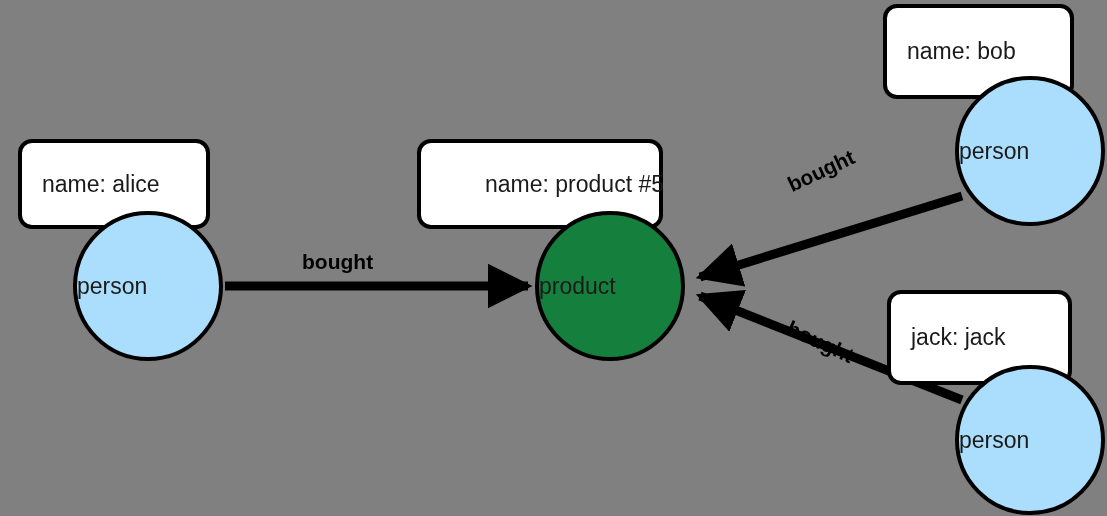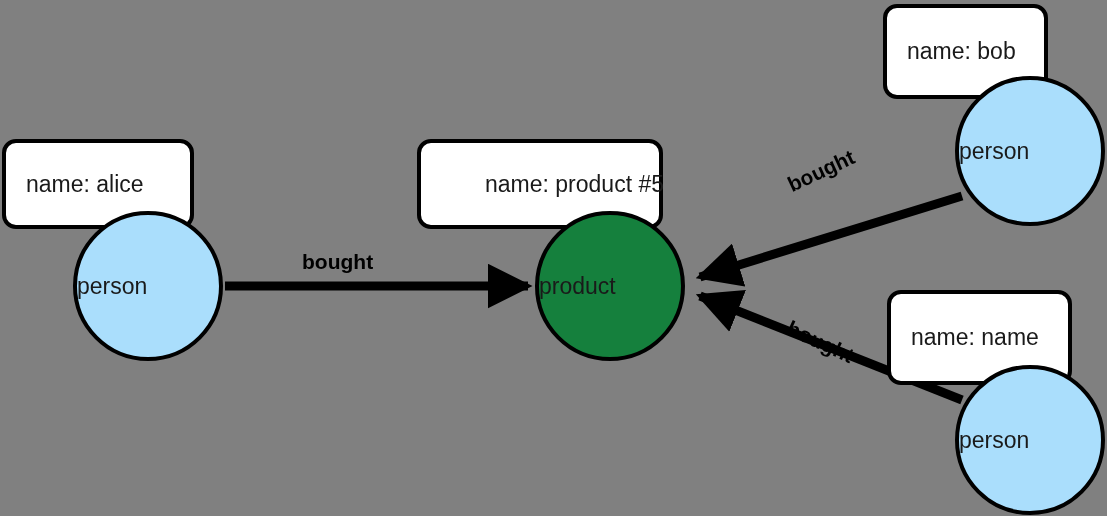--- a/index.html
+++ b/index.html
@@ -86,34 +86,34 @@
       </marker>
     </defs>
 
     <line x1="225" y1="286" x2="528" y2="286" stroke="#000000" stroke-width="9" marker-end="url(#arrow)"></line>
 
     <line x1="962" y1="196" x2="700" y2="277" stroke="#000000" stroke-width="9" marker-end="url(#arrow)"></line>
 
     <line x1="962" y1="400" x2="700" y2="296" stroke="#000000" stroke-width="9" marker-end="url(#arrow)"></line>
   </svg>
 
-  <div class="prop-box" style="left:2px; top:139px; width:192px; height:90px;">
+  <div class="prop-box" style="left:18px; top:139px; width:192px; height:90px;">
     <span class="prop-text">name: alice</span>
   </div>
 
   <div class="prop-box" style="left:417px; top:139px; width:246px; height:90px;padding-left:44px;">
     <span class="prop-text">name: product #5</span>
   </div>
 
-  <div class="prop-box" style="left:883px; top:4px; width:165px; height:95px;">
+  <div class="prop-box" style="left:883px; top:4px; width:191px; height:95px;">
     <span class="prop-text">name: bob</span>
   </div>
 
   <div class="prop-box" style="left:887px; top:290px; width:185px; height:95px;">
-    <span class="prop-text">name: name</span>
+    <span class="prop-text">jack: jack</span>
   </div>
 
   <div class="node person" style="left:73px; top:211px; width:150px; height:150px;">
     <span class="node-text">person</span>
   </div>
 
   <div class="node product" style="left:535px; top:211px; width:150px; height:150px;">
     <span class="node-text">product</span>
   </div>
 

